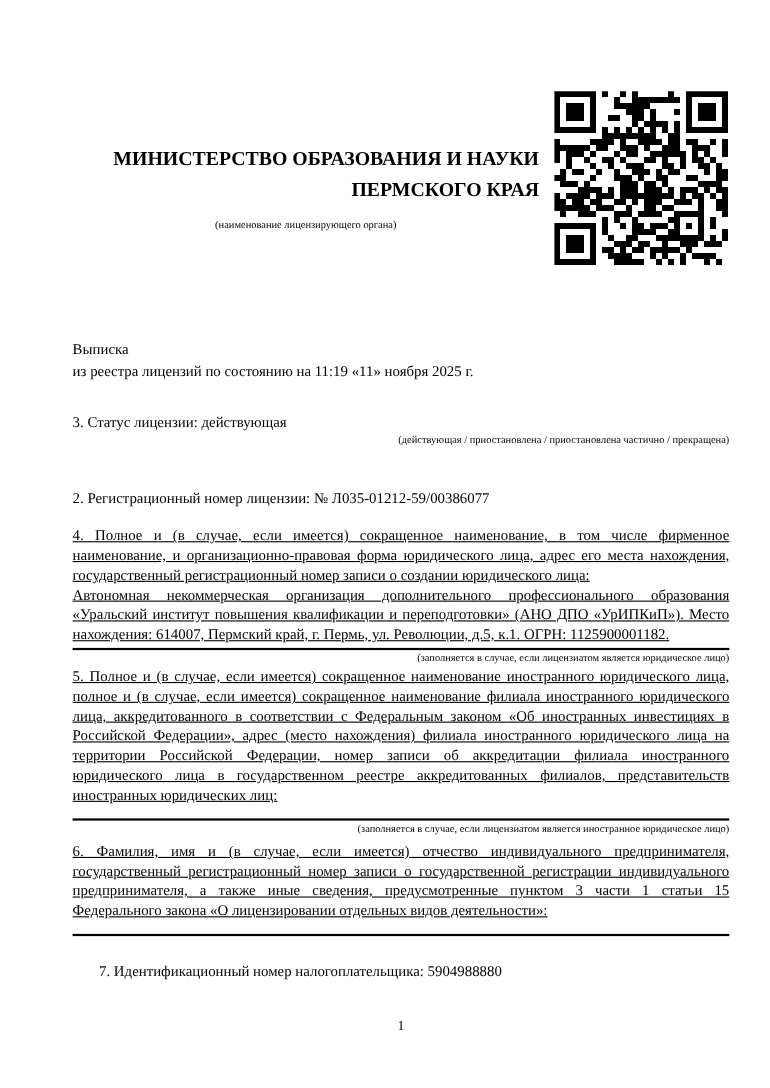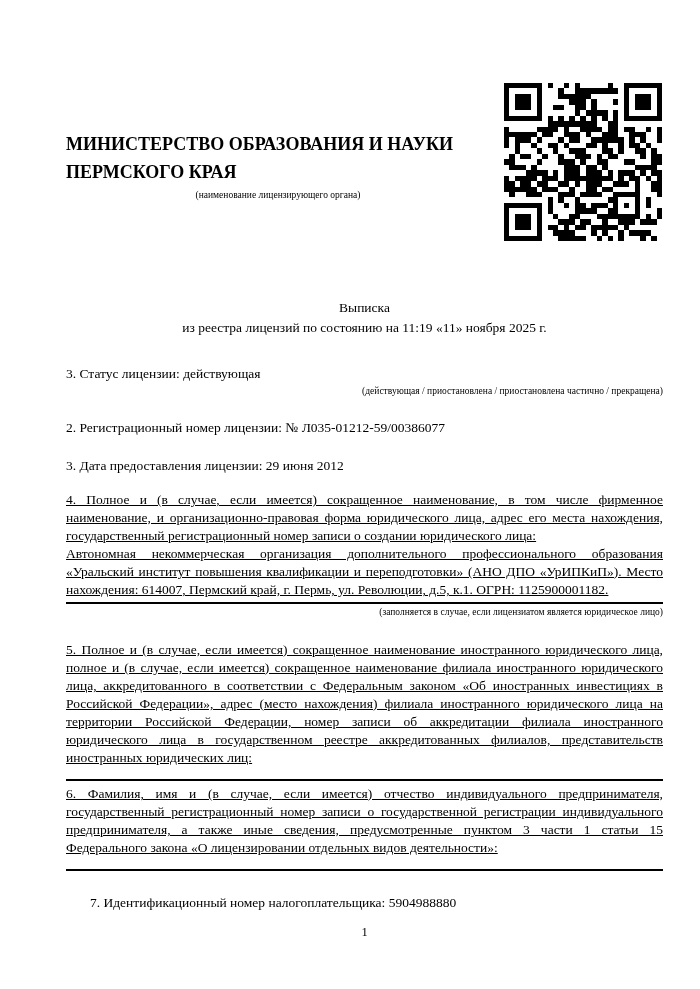--- a/index.html
+++ b/index.html
@@ -15,53 +15,53 @@
 
   .qr {
     position: absolute; top: 83px; right: 38px;
     width: 158px; height: 158px;
   }
   .qr svg { display: block; }
 
   .ministry {
     margin-top: 130px;
     width: 424px;
-    text-align: left;
+    text-align: right;
     font-weight: bold;
     font-size: 18px;
     line-height: 28px;
   }
   .ministry-caption {
     width: 424px;
     text-align: center;
     font-size: 9.5px;
     line-height: 13px;
-    margin-top: 3px;
+    margin-top: 13px;
   }
 
   .doc-title {
     margin-top: 96px;
-    text-align: center;
+    text-align: left;
     font-size: 13.5px;
     line-height: 20px;
   }
 
   .item { font-size: 13.5px; line-height: 18px; }
   .just { text-align: justify; text-justify: inter-word; text-decoration: underline; }
   .small-caption {
     font-size: 9.5px; line-height: 13px;
     text-align: right; margin-top: 2px;
   }
   .rule { border-top: 2px solid #000; margin-top: 3px; height: 0; }
 
   .item-1 { margin-top: 27px; }
-  .item-2 { margin-top: 21px; }
+  .item-2 { margin-top: 36px; }
   .item-3 { margin-top: 20px; }
   .item-4 { margin-top: 16px; }
-  .item-5 { margin-top: 22px; }
+  .item-5 { }
   .item-5 .rule { margin-top: 12px; }
   .item-6 { margin-top: 4px; }
   .item-6 .rule { margin-top: 12px; }
   .item-7 { margin-top: 23px; margin-left: 24px; }
 
   .footer-page-number {
     position: absolute; top: 925px; left: 66px; width: 597px;
     text-align: center; font-size: 12.5px;
   }
 </style>
@@ -536,34 +536,32 @@
 
     <div class="item item-1">
       <div>3. Статус лицензии: действующая</div>
       <div class="small-caption">(действующая / приостановлена / приостановлена частично / прекращена)</div>
     </div>
 
     <div class="item item-2">
       <div>2. Регистрационный номер лицензии: № Л035-01212-59/00386077</div>
     </div>
 
-    <div class="item item-3">
-      <div>3. Дата предоставления лицензии: 29 июня 2012</div>
-    </div>
 
     <div class="item item-4">
       <div class="just">4. Полное и (в случае, если имеется) сокращенное наименование, в том числе фирменное наименование, и организационно-правовая форма юридического лица, адрес его места нахождения, государственный регистрационный номер записи о создании юридического лица:</div>
       <div class="just">Автономная некоммерческая организация дополнительного профессионального образования «Уральский институт повышения квалификации и переподготовки» (АНО ДПО «УрИПКиП»). Место нахождения: 614007, Пермский край, г. Пермь, ул. Революции, д.5, к.1. ОГРН: 1125900001182.</div>
       <div class="rule"></div>
       <div class="small-caption">(заполняется в случае, если лицензиатом является юридическое лицо)</div>
     </div>
 
     <div class="item item-5">
       <div class="just">5. Полное и (в случае, если имеется) сокращенное наименование иностранного юридического лица, полное и (в случае, если имеется) сокращенное наименование филиала иностранного юридического лица, аккредитованного в соответствии с Федеральным законом «Об иностранных инвестициях в Российской Федерации», адрес (место нахождения) филиала иностранного юридического лица на территории Российской Федерации, номер записи об аккредитации филиала иностранного юридического лица в государственном реестре аккредитованных филиалов, представительств иностранных юридических лиц:</div>
       <div class="rule"></div>
+      <div class="small-caption">(заполняется в случае, если лицензиатом является иностранное юридическое лицо)</div>
     </div>
 
     <div class="item item-6">
       <div class="just">6. Фамилия, имя и (в случае, если имеется) отчество индивидуального предпринимателя, государственный регистрационный номер записи о государственной регистрации индивидуального предпринимателя, а также иные сведения, предусмотренные пунктом 3 части 1 статьи 15 Федерального закона «О лицензировании отдельных видов деятельности»:</div>
       <div class="rule"></div>
     </div>
 
     <div class="item item-7">
       <div>7. Идентификационный номер налогоплательщика: 5904988880</div>
     </div>

